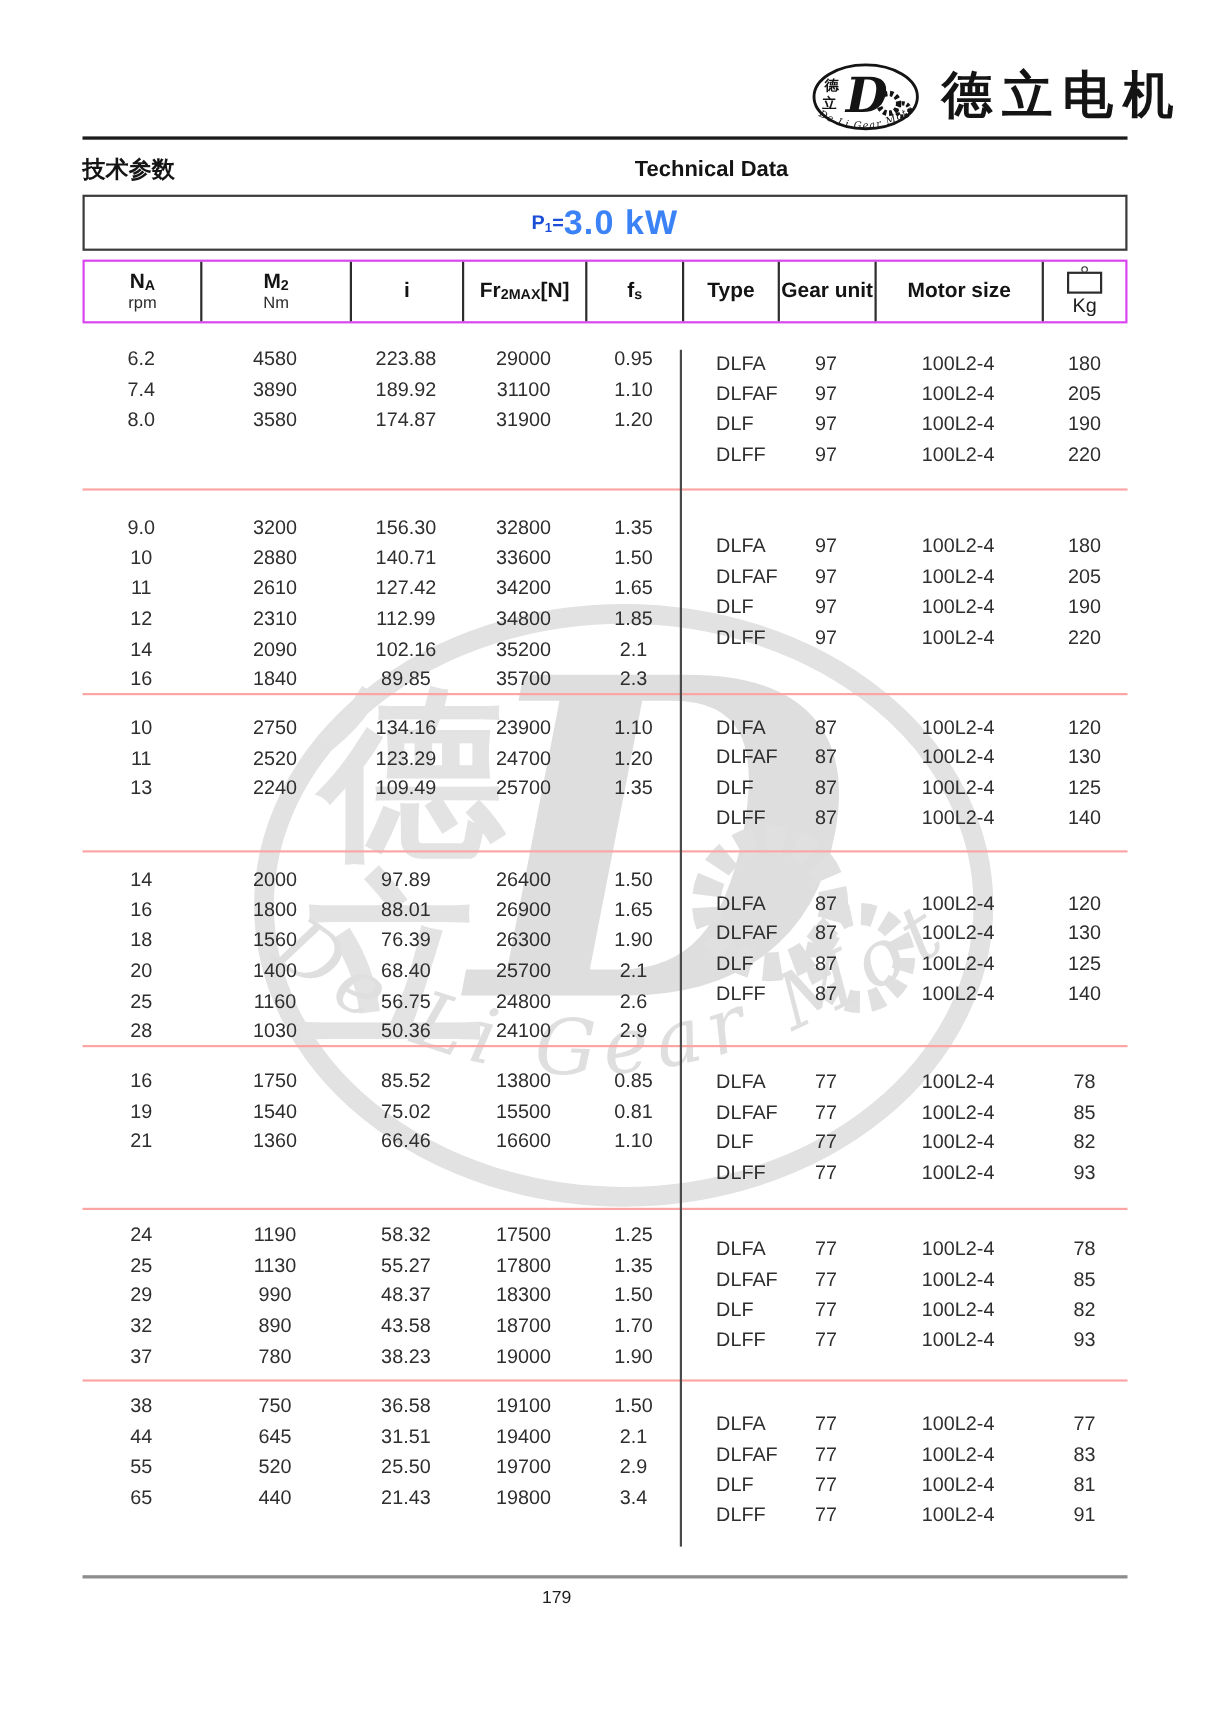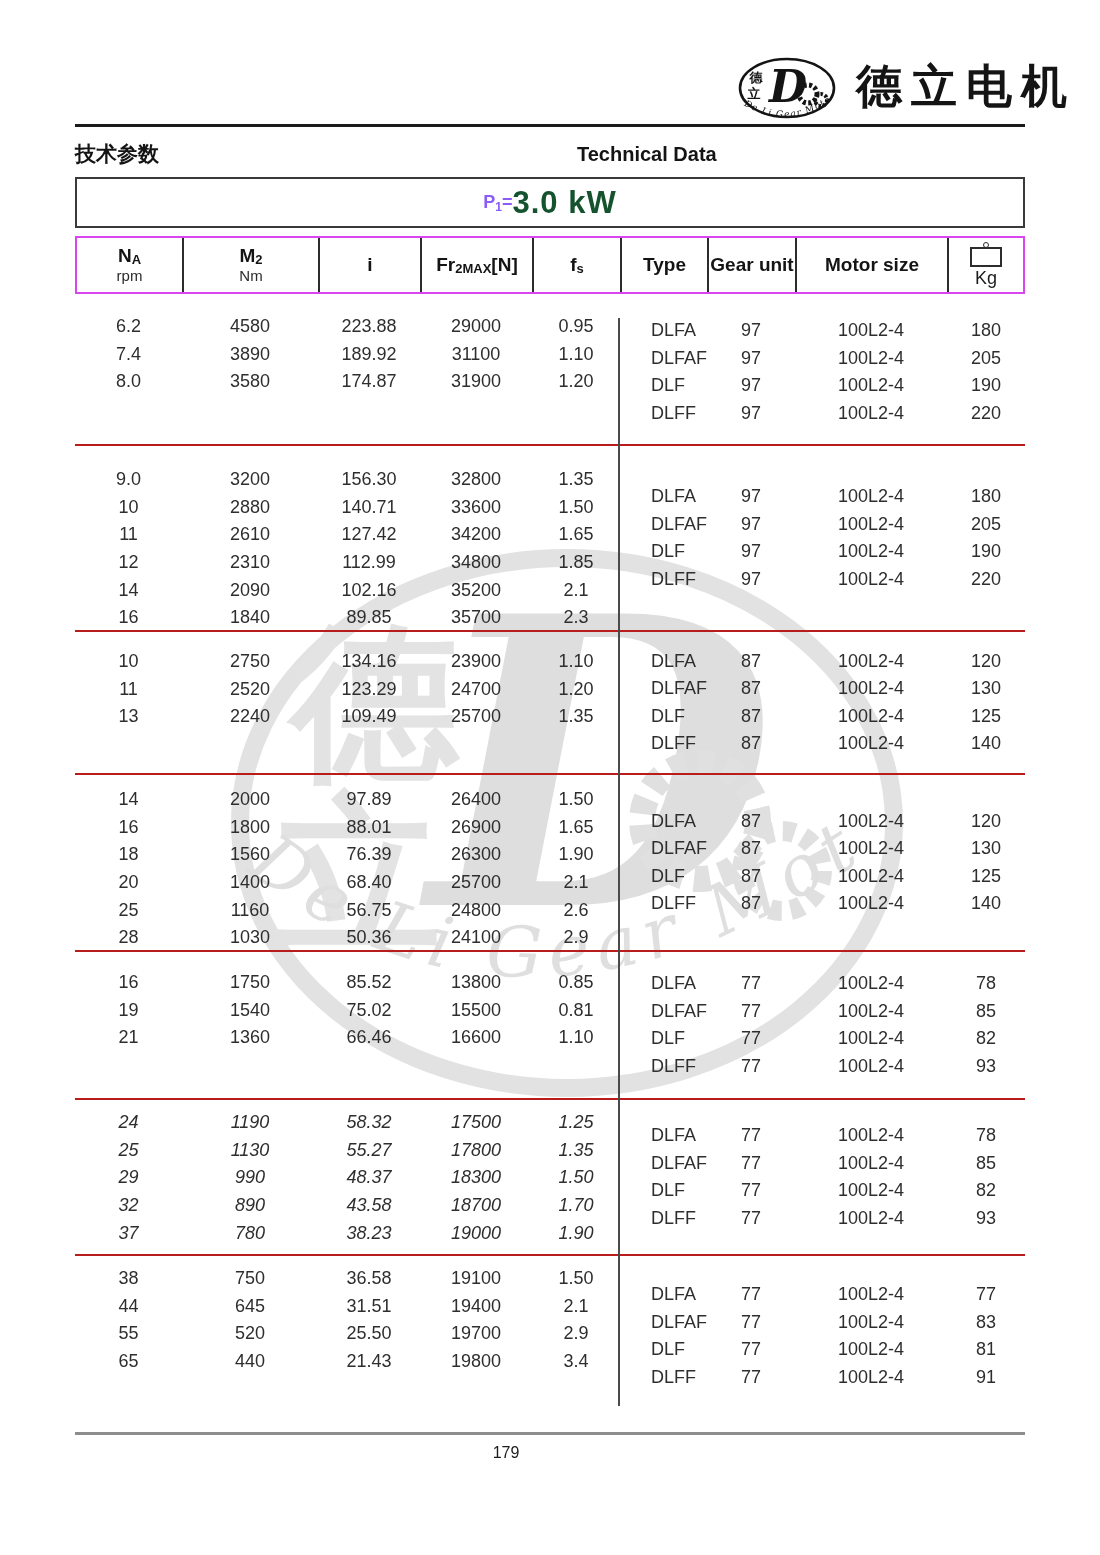--- a/index.html
+++ b/index.html
@@ -8,43 +8,43 @@
   
   #brand-logo{position:absolute;left:726px;top:52px;width:122px;height:76px;}
   #brand-name{position:absolute;left:856px;top:56px;font-family:"DejaVu Serif", serif;
         font-size:46px;font-weight:bold;letter-spacing:9px;color:#141414;white-space:nowrap;}
   #top-rule{position:absolute;left:75px;top:124px;width:950px;height:3px;background:#1b1b1b;}
   #sec-cn{position:absolute;left:75px;top:140px;font-size:21px;font-weight:bold;color:#141414;}
   #sec-en{position:absolute;left:577px;top:143px;font-size:20px;font-weight:bold;color:#141414;}
   
   #power-box{position:absolute;left:75px;top:177px;width:950px;height:51px;box-sizing:border-box;
         border:2px solid #3a3a3a;display:flex;align-items:center;justify-content:center;background:transparent;}
-  #power-box .p-small{font-size:18px;font-weight:bold;color:#8b5cf6;}
+  #power-box .p-small{font-size:18px;font-weight:bold;color:#1d4ed8;}
   #power-box .p-sub{font-size:12px;font-weight:bold;vertical-align:-3px;}
-  #power-box .p-big{font-size:31px;font-weight:bold;color:#14532d;letter-spacing:1px;}
+  #power-box .p-big{font-size:31px;font-weight:bold;color:#3b82f6;letter-spacing:1px;}
   
   #thead{position:absolute;left:75px;top:236px;width:950px;height:58px;box-sizing:border-box;
         border:2px solid #d946ef;display:grid;
         grid-template-columns:107px 136px 102px 112px 88px 87px 88px 152px auto;z-index:3;background:transparent;}
   #thead .hcell{border-right:2px solid #2c2c2c;display:flex;flex-direction:column;
         align-items:center;justify-content:center;line-height:1.05;}
   #thead .hcell:last-child{border-right:none;}
   .hmain{font-size:19px;font-weight:bold;color:#141414;}
   .hsub{font-size:13px;font-weight:bold;vertical-align:-2px;}
   .hunit{font-size:15px;color:#2a2a2a;margin-top:1px;}
   .kg-icon{width:34px;height:26px;position:relative;margin-bottom:1px;}
   .kg-knob{position:absolute;left:50%;top:0;transform:translateX(-50%);width:6px;height:6px;
         border:1.6px solid #2c2c2c;border-radius:50%;box-sizing:border-box;background:#fff;}
   .kg-plate{position:absolute;left:50%;top:5px;transform:translateX(-50%);width:32px;height:20px;
         border:2px solid #2c2c2c;box-sizing:border-box;background:#fff;}
   .kg-label{font-size:18px;color:#1c1c1c;}
   
   #tgroups{position:absolute;left:75px;top:300px;width:950px;z-index:2;}
   .group{display:flex;box-sizing:border-box;}
-  .group.sep{border-bottom:2px solid #b91c1c;}
+  .group.sep{border-bottom:2px solid #fca5a5;}
   .g-left{width:545px;box-sizing:border-box;}
   .g-right{width:405px;display:flex;flex-direction:column;justify-content:center;}
   .row{display:grid;height:27.6px;align-items:center;}
   .left-row{grid-template-columns:107px 136px 102px 112px 88px;}
   .right-row{grid-template-columns:87px 88px 152px 78px;}
   .cell{text-align:center;font-size:18px;color:#2e2e2e;white-space:nowrap;}
   .type-cell{text-align:left;padding-left:31px;}
   #vline{position:absolute;left:618px;top:318px;width:2px;height:1088px;background:#4a4a4a;z-index:2;}
   #bottom-rule{position:absolute;left:75px;top:1432px;width:950px;height:3px;background:#8d8d8d;}
   #page-num{position:absolute;left:0;top:1444px;width:1012px;text-align:center;
@@ -423,21 +423,21 @@
           </div>
           <div class="row right-row">
             <div class="cell type-cell">DLFF</div>
             <div class="cell">77</div>
             <div class="cell">100L2-4</div>
             <div class="cell">93</div>
           </div>
         </div>
       </div>
       <div class="group sep" style="height: 156px;">
-        <div class="g-left" style="padding-top: 9px; font-style: italic;">
+        <div class="g-left" style="padding-top: 9px;">
           <div class="row left-row">
             <div class="cell">24</div>
             <div class="cell">1190</div>
             <div class="cell">58.32</div>
             <div class="cell">17500</div>
             <div class="cell">1.25</div>
           </div>
           <div class="row left-row">
             <div class="cell">25</div>
             <div class="cell">1130</div>

